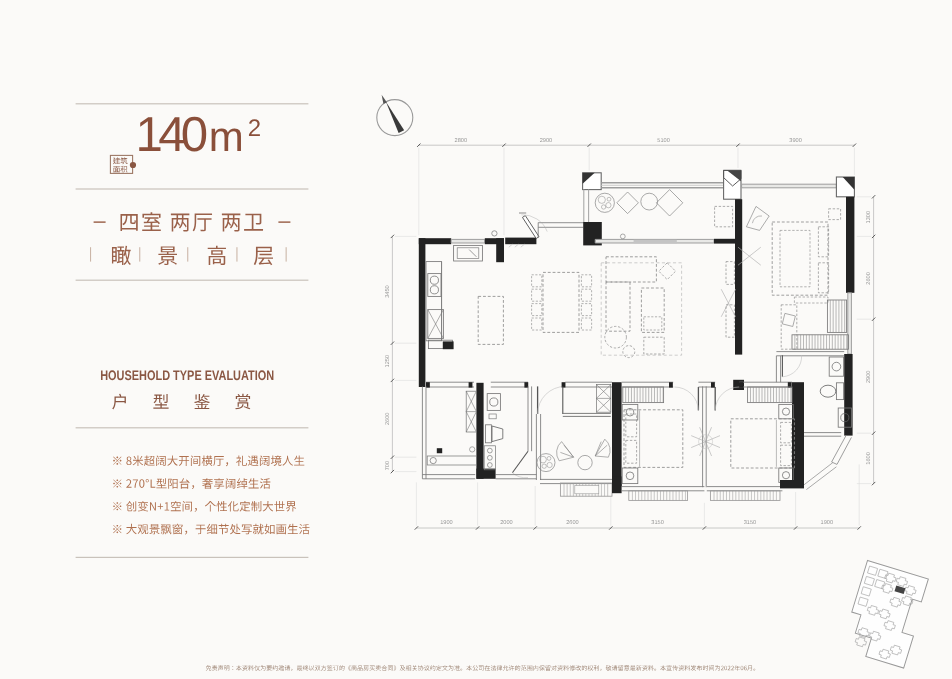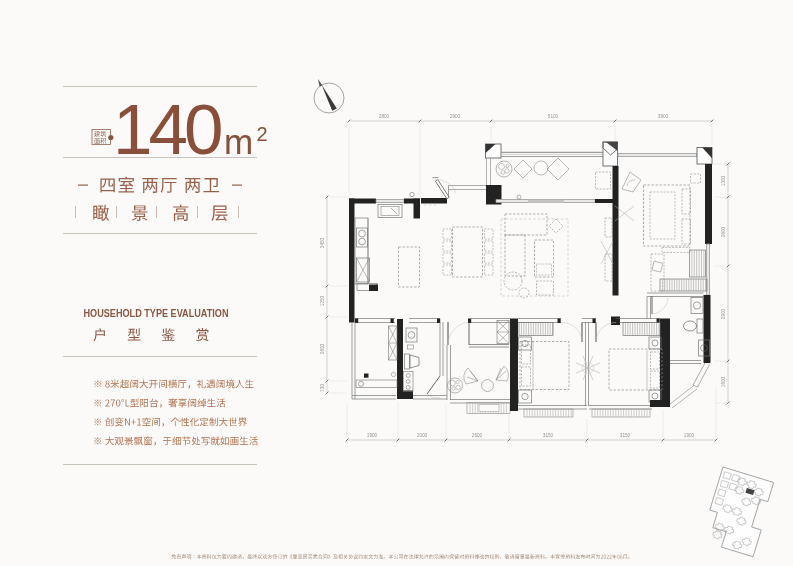--- a/index.html
+++ b/index.html
@@ -10,21 +10,21 @@
 <div class="line" style="left:63px;top:86px;width:194px;"></div>
 
 <svg class="abs" style="left:0;top:0" width="793" height="566" viewBox="0 0 793 566">
 <rect x="92" y="129.5" width="18.5" height="15" fill="none" stroke="#9c7663" stroke-width="0.9"></rect>
 <path d="M96.4 131.6V132H97.7V132.4H95.9V132.8H97.7V133.2H96.3V133.6H97.7V134.1H96.3V134.4H97.7V134.9H96V135.3H97.7V136H98.1V135.3H99.8V134.9H98.1V134.4H99.5V134.1H98.1V133.6H99.5V132.8H100V132.4H99.5V131.6H98.1V131.1H97.7V131.6ZM98.1 132.8H99V133.2H98.1ZM98.1 132.4V132H99V132.4ZM94.8 134.2 94.5 134.3C94.6 134.8 94.8 135.2 95.1 135.5C94.8 135.9 94.6 136.3 94.2 136.5C94.3 136.5 94.5 136.7 94.6 136.8C94.9 136.6 95.1 136.3 95.4 135.9C96 136.5 96.9 136.6 98.1 136.6H99.8C99.8 136.5 99.9 136.3 100 136.2C99.7 136.2 98.3 136.2 98.1 136.2C97 136.2 96.2 136.1 95.6 135.5C95.8 134.9 96 134.2 96.1 133.3L95.8 133.2L95.7 133.2H95.1C95.4 132.7 95.7 132 95.9 131.6L95.6 131.5L95.5 131.5H94.3V131.9H95.3C95 132.4 94.7 133.2 94.3 133.8L94.8 133.9L94.9 133.7H95.6C95.5 134.2 95.4 134.7 95.3 135.1C95.1 134.8 95 134.5 94.8 134.2Z M103.6 134.4C103.9 134.8 104.3 135.3 104.5 135.6L104.8 135.3C104.7 135 104.3 134.5 103.9 134.2ZM100.5 135.5 100.6 136C101.2 135.8 102 135.6 102.8 135.4L102.8 135L101.9 135.2V133.6H102.8V133.2H100.6V133.6H101.5V135.3ZM103.1 133.2V134.5C103.1 135.2 102.9 135.9 102 136.4C102.1 136.5 102.2 136.7 102.3 136.8C103.3 136.2 103.5 135.3 103.5 134.5V133.6H104.9V135.9C104.9 136.4 104.9 136.5 105 136.6C105.1 136.6 105.2 136.7 105.4 136.7C105.4 136.7 105.6 136.7 105.7 136.7C105.8 136.7 105.9 136.7 106 136.6C106.1 136.6 106.1 136.5 106.2 136.4C106.2 136.3 106.2 136.1 106.2 135.9C106.1 135.8 106 135.8 105.9 135.7C105.9 135.9 105.9 136.1 105.8 136.1C105.8 136.2 105.8 136.2 105.8 136.3C105.7 136.3 105.7 136.3 105.6 136.3C105.6 136.3 105.5 136.3 105.5 136.3C105.4 136.3 105.4 136.3 105.4 136.2C105.3 136.2 105.3 136.1 105.3 136V133.2ZM101.5 131.1C101.3 131.8 100.9 132.4 100.4 132.9C100.5 132.9 100.7 133.1 100.8 133.1C101.1 132.9 101.3 132.5 101.5 132.2H101.8C102 132.4 102.1 132.8 102.2 133.1L102.6 132.9C102.5 132.7 102.4 132.4 102.3 132.2H103.2V131.7H101.7C101.8 131.6 101.9 131.4 101.9 131.2ZM103.9 131.1C103.7 131.7 103.4 132.4 103 132.8C103.1 132.9 103.3 133 103.4 133.1C103.6 132.8 103.8 132.5 104 132.2H104.4C104.6 132.4 104.8 132.8 104.9 133L105.3 132.9C105.3 132.7 105.1 132.4 104.9 132.2H106V131.7H104.1C104.2 131.6 104.3 131.4 104.3 131.2Z" fill="#8a5743"></path>
 <path d="M96.4 141.2H97.7V141.9H96.4ZM96.4 140.9V140.2H97.7V140.9ZM96.4 142.3H97.7V143H96.4ZM94.4 138.5V138.9H96.8C96.7 139.2 96.6 139.5 96.6 139.7H94.6V143.8H95.1V143.5H99.1V143.8H99.6V139.7H97.1L97.3 138.9H99.9V138.5ZM95.1 143V140.2H96V143ZM99.1 143H98.2V140.2H99.1Z M104.9 142C105.2 142.6 105.6 143.3 105.7 143.7L106.2 143.6C106 143.1 105.7 142.4 105.3 141.9ZM103.6 141.9C103.5 142.5 103.2 143.1 102.7 143.5C102.9 143.6 103.1 143.7 103.1 143.8C103.5 143.4 103.9 142.7 104.1 142ZM103.6 139H105.4V140.8H103.6ZM103.2 138.5V141.3H105.9V138.5ZM102.7 138.1C102.1 138.4 101.2 138.5 100.4 138.7C100.5 138.8 100.5 138.9 100.6 139C100.9 139 101.2 138.9 101.6 138.9V139.9H100.5V140.3H101.5C101.3 141 100.8 141.8 100.4 142.3C100.5 142.4 100.6 142.6 100.7 142.7C101 142.3 101.3 141.7 101.6 141.1V143.8H102V140.9C102.3 141.3 102.6 141.7 102.7 141.9L103 141.5C102.8 141.4 102.2 140.6 102 140.4V140.3H103V139.9H102V138.8C102.4 138.7 102.7 138.6 102.9 138.5Z" fill="#8a5743"></path>
 <circle cx="110.8" cy="137.5" r="2.6" fill="#8a5743"></circle>
 </svg>
 
 <div class="abs" style="left:113px;top:89px;color:#8a4f3a;">
-<span style="font-size:71px;letter-spacing:-4px;">140</span>
+<span style="font-size:41px;letter-spacing:-4px;">140</span>
 <span style="font-size:35px;letter-spacing:-1px;">m</span>
 <span style="font-size:20px;vertical-align:13px;">2</span>
 </div>
 
 <div class="line" style="left:63px;top:157px;width:194px;"></div>
 <svg class="abs" style="left:0;top:0" width="793" height="566" viewBox="0 0 793 566">
 
 <g>
 <rect x="78" y="184.5" width="10" height="1.2" fill="#9a614a"></rect>
 <path d="M100.4 178.4V192.4H101.7V191.2H113.4V192.3H114.8V178.4ZM101.7 189.9V179.7H105C104.8 182.9 104.3 185.4 101.9 186.7C102.2 187 102.6 187.4 102.8 187.7C105.5 186.1 106 183.4 106.2 179.7H108.5V184.7C108.5 185.8 108.7 186.1 109 186.3C109.3 186.5 109.7 186.6 110.1 186.6C110.4 186.6 111.1 186.6 111.3 186.6C111.7 186.6 112.2 186.5 112.4 186.4C112.7 186.3 112.9 186.1 113 185.8C113.1 185.5 113.2 184.7 113.2 183.9C112.9 183.8 112.4 183.6 112.2 183.4C112.2 184.2 112.2 184.7 112.1 185C112 185.3 111.9 185.4 111.8 185.4C111.7 185.5 111.5 185.5 111.2 185.5C111 185.5 110.6 185.5 110.4 185.5C110.2 185.5 110.1 185.5 110 185.4C109.9 185.4 109.8 185.2 109.8 184.8V179.7H113.4V189.9Z M128.2 183.3C128.8 183.7 129.4 184.1 130 184.6L123.6 184.8C124.2 184 124.7 183.1 125.2 182.3H132.1V181.1H120.5V182.3H123.7C123.3 183.1 122.8 184 122.3 184.8L119.8 184.8L119.9 186L125.5 185.9V187.9H120.1V189H125.5V191.2H118.5V192.4H134V191.2H126.9V189H132.5V187.9H126.9V185.8L131.2 185.7C131.7 186.1 132 186.4 132.3 186.8L133.3 186C132.5 185 130.7 183.6 129.2 182.6ZM118.7 178.1V181.4H120V179.3H132.5V181.4H133.8V178.1H126.9V176.8H125.5V178.1Z M143.1 181.7V192.9H144.4V182.9H147.1C147 185 146.6 187.6 144.6 189.5C144.9 189.7 145.3 190.1 145.5 190.4C146.8 189.2 147.5 187.7 147.9 186.2C148.4 186.9 149 187.7 149.3 188.3L150.1 187.2C149.7 186.6 148.9 185.6 148.2 184.7C148.3 184.1 148.4 183.5 148.4 182.9H151.6C151.5 185 151.1 187.6 149.1 189.5C149.4 189.7 149.8 190.1 150 190.4C151.3 189.1 152 187.6 152.4 186.1C153.3 187.3 154.3 188.6 154.8 189.5L155.5 188.5C155 187.5 153.8 185.9 152.7 184.7C152.8 184.1 152.8 183.5 152.9 182.9H155.8V191.2C155.8 191.5 155.7 191.6 155.3 191.6C155 191.6 153.8 191.6 152.6 191.6C152.7 192 152.9 192.5 153 192.9C154.6 192.9 155.6 192.9 156.3 192.7C156.9 192.5 157.1 192.1 157.1 191.2V181.7H152.9V179.3H157.8V178H142.4V179.3H147.1V181.7ZM148.4 179.3H151.6V181.7H148.4Z M162.2 177.9V183.9C162.2 186.4 162.1 189.7 160.6 192C160.9 192.1 161.5 192.6 161.7 192.8C163.3 190.3 163.5 186.6 163.5 183.9V179.2H176.7V177.9ZM164.5 181.9V183.1H170.2V191.2C170.2 191.5 170.1 191.5 169.7 191.6C169.4 191.6 168.1 191.6 166.9 191.5C167.1 191.9 167.3 192.5 167.3 192.8C169 192.8 170.1 192.8 170.7 192.6C171.3 192.4 171.5 192 171.5 191.2V183.1H176.3V181.9Z M185.6 181.7V192.9H186.9V182.9H189.6C189.5 185 189.1 187.6 187.1 189.5C187.4 189.7 187.8 190.1 188 190.4C189.3 189.2 190 187.7 190.4 186.2C191 186.9 191.5 187.7 191.8 188.3L192.6 187.2C192.2 186.6 191.4 185.6 190.7 184.7C190.8 184.1 190.9 183.5 190.9 182.9H194.1C194 185 193.6 187.6 191.6 189.5C191.9 189.7 192.3 190.1 192.5 190.4C193.8 189.1 194.5 187.6 194.9 186.1C195.8 187.3 196.8 188.6 197.3 189.5L198.1 188.5C197.5 187.5 196.3 185.9 195.2 184.7C195.3 184.1 195.4 183.5 195.4 182.9H198.3V191.2C198.3 191.5 198.2 191.6 197.8 191.6C197.5 191.6 196.3 191.6 195.1 191.6C195.3 192 195.5 192.5 195.5 192.9C197.1 192.9 198.2 192.9 198.8 192.7C199.4 192.5 199.6 192.1 199.6 191.2V181.7H195.4V179.3H200.3V178H184.9V179.3H189.6V181.7ZM190.9 179.3H194.1V181.7H190.9Z M204.5 178.1V179.4H209.8V190.9H203.4V192.3H219.2V190.9H211.2V179.4H216.4V185.5C216.4 185.7 216.3 185.8 216 185.8C215.6 185.9 214.4 185.9 213 185.8C213.2 186.2 213.5 186.8 213.6 187.1C215.2 187.1 216.3 187.1 216.9 186.9C217.6 186.7 217.8 186.3 217.8 185.5V178.1Z" fill="#9a614a"></path>

